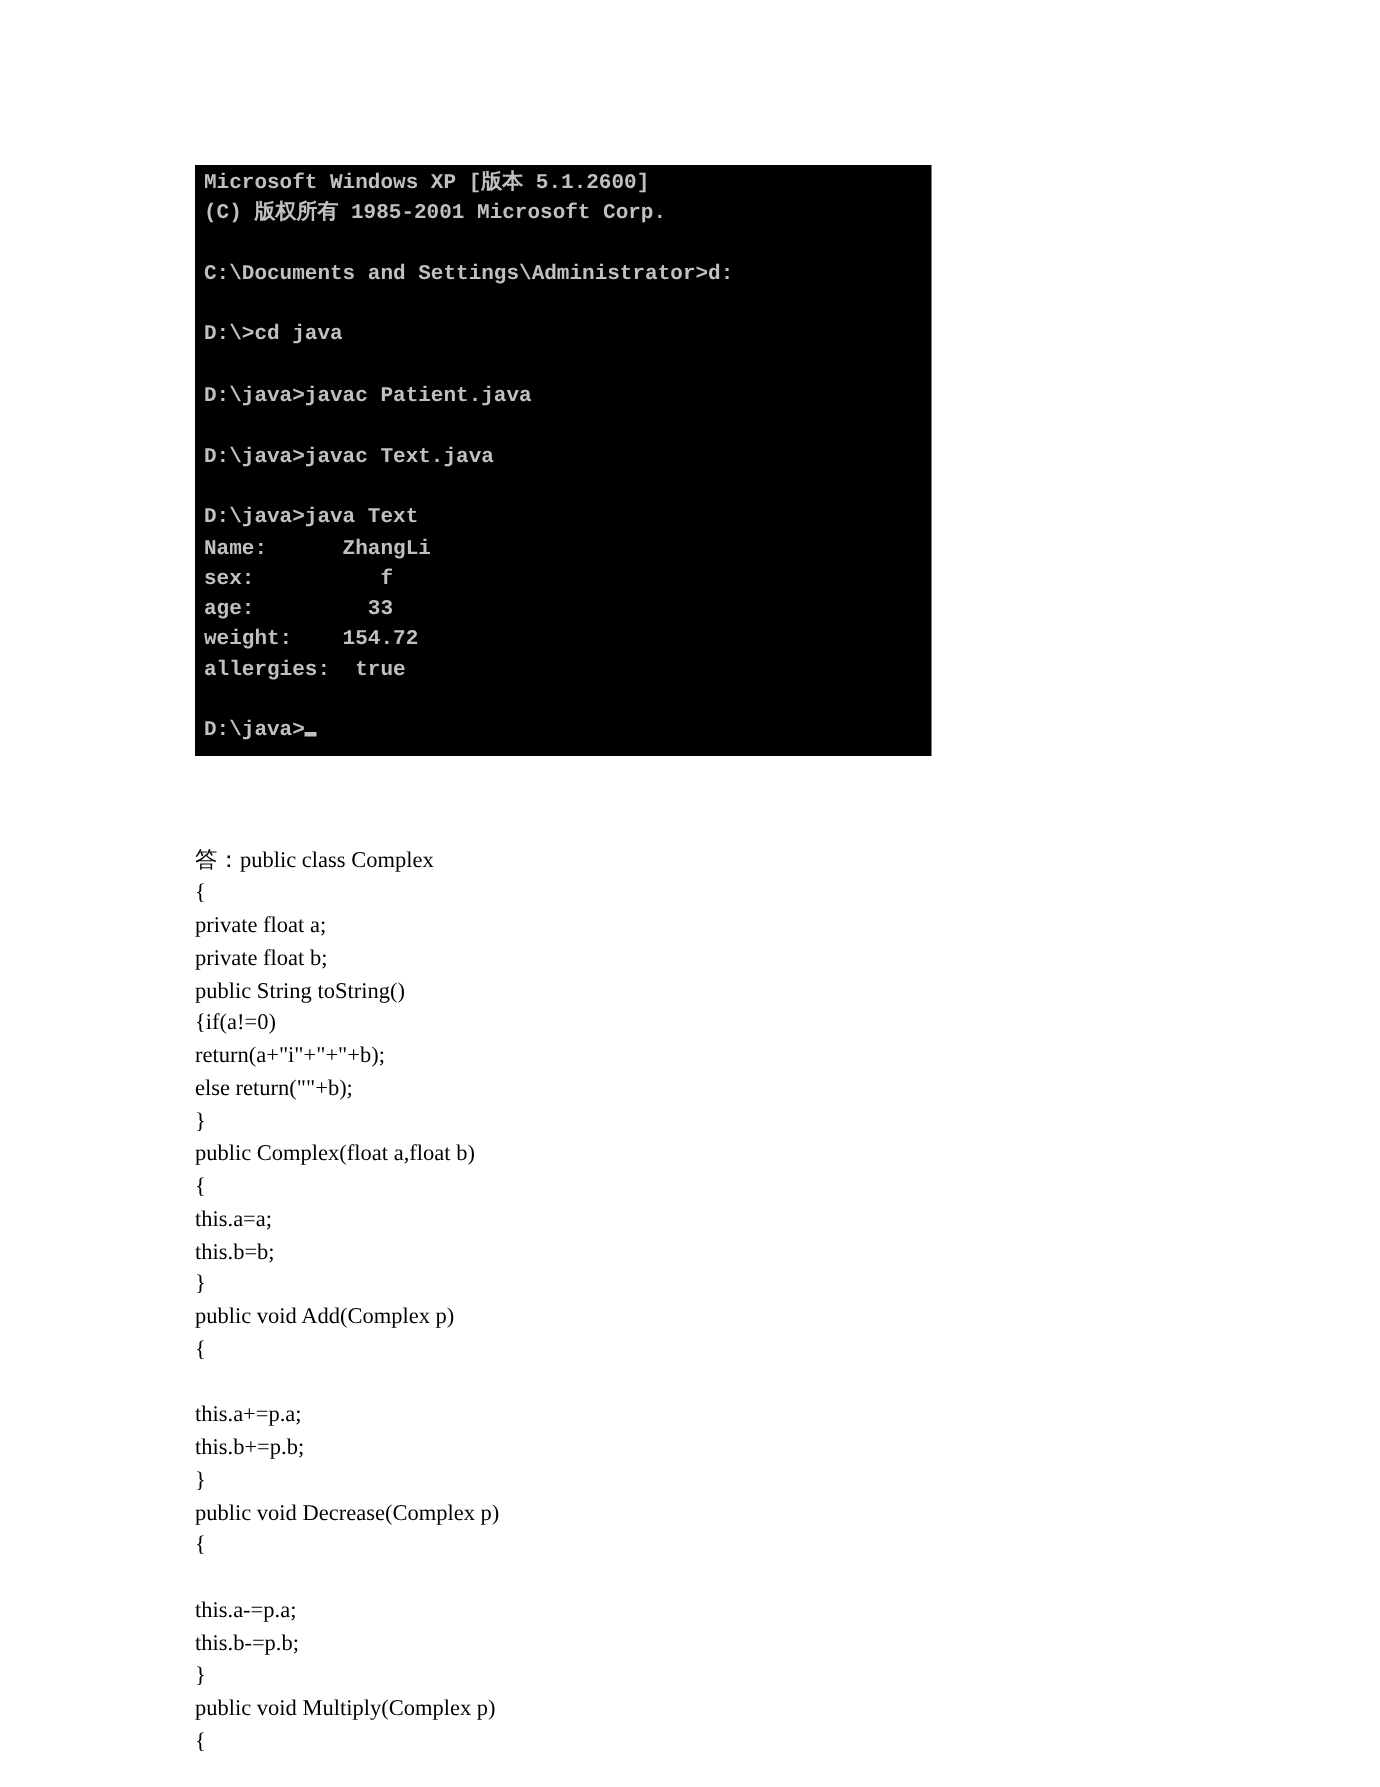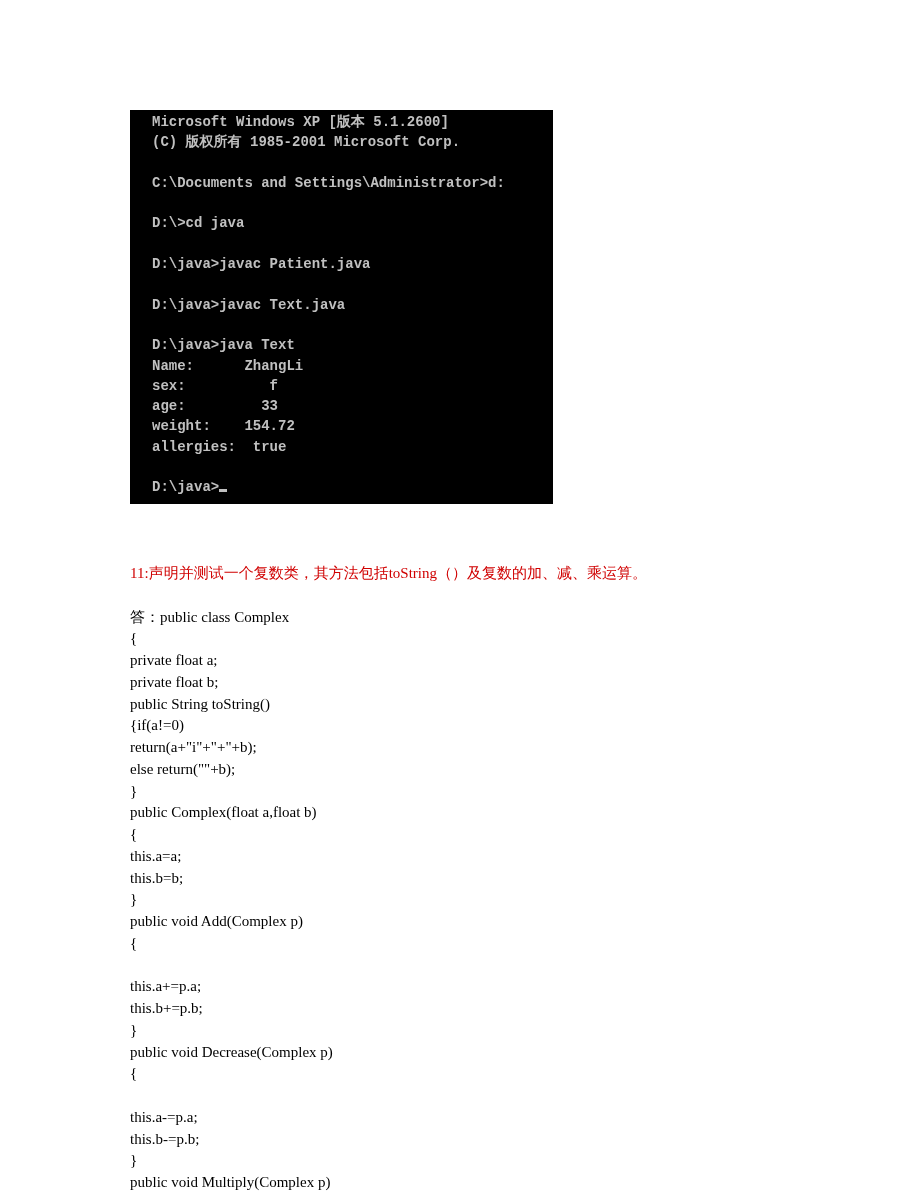--- a/index.html
+++ b/index.html
@@ -14,23 +14,23 @@
   .page {
     padding: 110px 130px 40px 130px;
   }
   .terminal {
     background: #000;
     color: #c0c0c0;
     font-family: "Courier New", "Consolas", monospace;
     font-weight: bold;
     font-size: 14px;
     line-height: 1.45;
-    padding: 2px 6px 6px 22px;
+    padding: 2px 6px 6px 6px;
     white-space: pre;
-    width: 423px;
+    width: 491px;
     box-sizing: border-box;
   }
   .cursor {
     display: inline-block;
     width: 8px;
     height: 3px;
     background: #c0c0c0;
     vertical-align: -1px;
     margin-left: 0;
   }
@@ -71,21 +71,20 @@
 <span>Name:      ZhangLi</span>
 <span>sex:          f</span>
 <span>age:         33</span>
 <span>weight:    154.72</span>
 <span>allergies:  true</span>
 <span></span>
 <span>D:\java&gt;</span><span class="cursor"></span></div>
 
   <div class="gap"></div>
 
-  <p class="question-heading"><span>11:</span><span>声明并测试一个复数类，其方法包括toString（）及复数的加、减、乘运算。</span></p>
 
   <div class="answer"><span>答：</span><span>public class Complex
 {
 private float a;
 private float b;
 public String toString()
 {if(a!=0)
 return(a+"i"+"+"+b);
 else return(""+b);
 }

